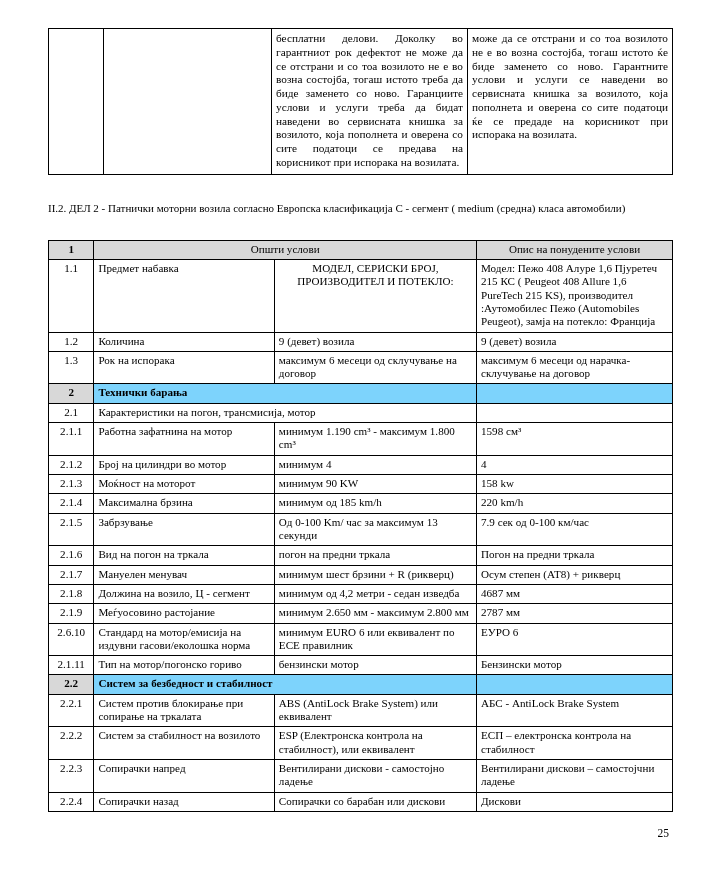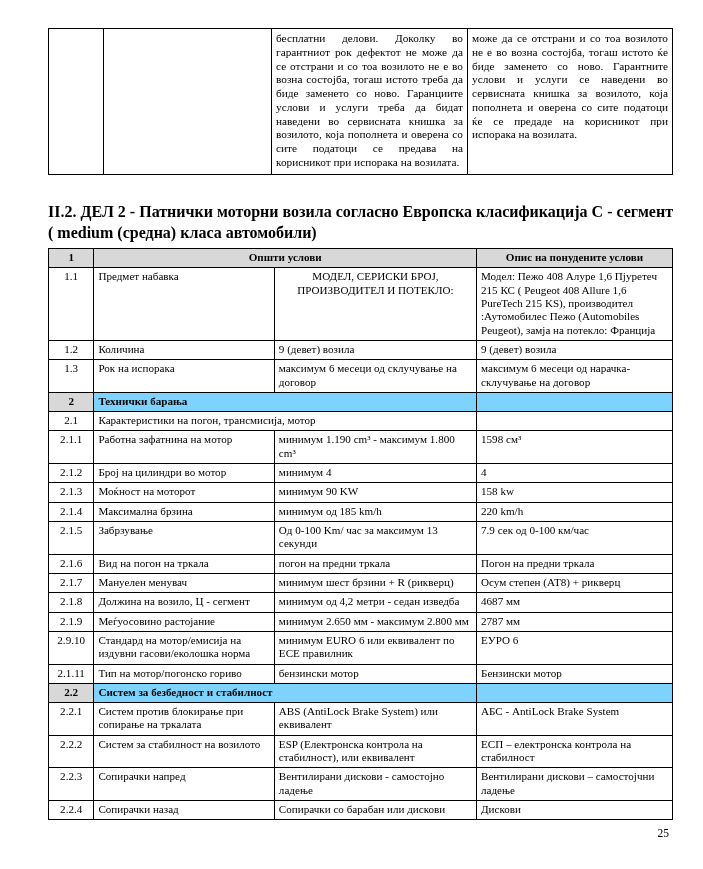--- a/index.html
+++ b/index.html
@@ -38,41 +38,41 @@
     margin-bottom: 0;
     padding-left: 28px;
   }
   .t1-c1 { width: 55px; }
   .t1-c2 { width: 168px; }
   .t1-c3 { width: 196px; }
   .t1-c4 { width: 205px; }
 
   .section-title {
     margin-top: 26px;
-    margin-bottom: 4px;
-    font-size: 16px;
-    font-weight: bold;
+    margin-bottom: 24px;
+    font-size: 11px;
+    font-weight: normal;
     line-height: 1.35;
     text-align: justify;
   }
 
   table.spec-table td {
     border: 1px solid #000;
     vertical-align: top;
     padding: 2px 4px 3px 4px;
     font-size: 11.1px;
     line-height: 1.2;
   }
   .c-num   { width: 44px; text-align: center; }
   .c-desc  { width: 175px; }
   .c-cond  { width: 196px; }
   .c-offer { width: 190px; }
 
   .hdr {
-    font-weight: bold;
+    font-weight: normal;
     text-align: center;
     background: #d8d8d8;
   }
   .hdr-left-num {
     font-weight: bold;
     text-align: center;
     background: #d8d8d8;
   }
   .grp {
     background: #7dd3fc;
@@ -225,21 +225,21 @@
       </tr>
 
       <tr>
         <td class="sub-num mid">2.1.9</td>
         <td class="mid">Меѓуосовино растојание</td>
         <td>минимум 2.650 мм - максимум 2.800 мм</td>
         <td>2787 мм</td>
       </tr>
 
       <tr>
-        <td class="sub-num mid">2.9.10</td>
+        <td class="sub-num mid">2.6.10</td>
         <td>Стандард на мотор/емисија на издувни гасови/еколошка норма</td>
         <td>минимум EURO 6 или еквивалент по ECE правилник</td>
         <td>ЕУРО 6</td>
       </tr>
 
       <tr>
         <td class="sub-num">2.1.11</td>
         <td>Тип на мотор/погонско гориво</td>
         <td>бензински мотор</td>
         <td>Бензински мотор</td>

